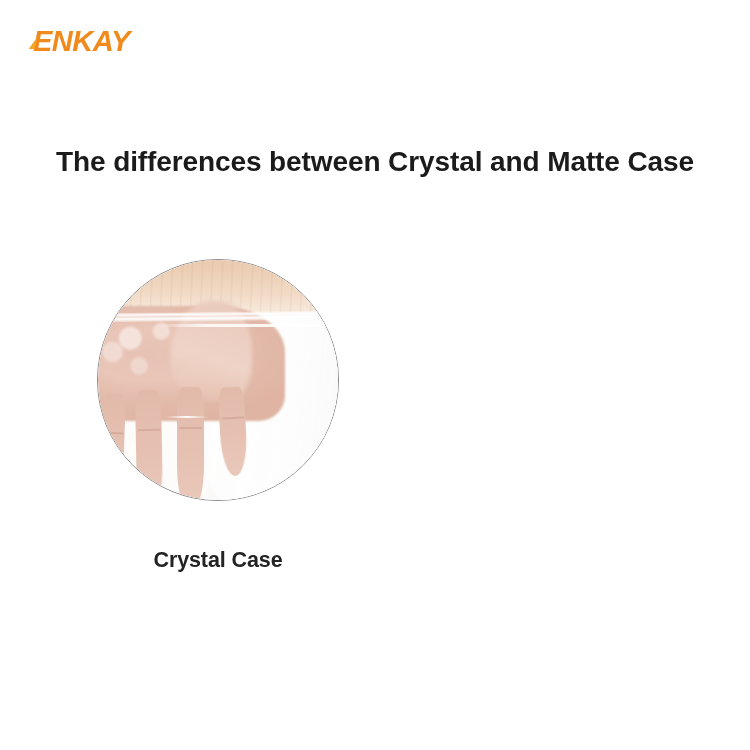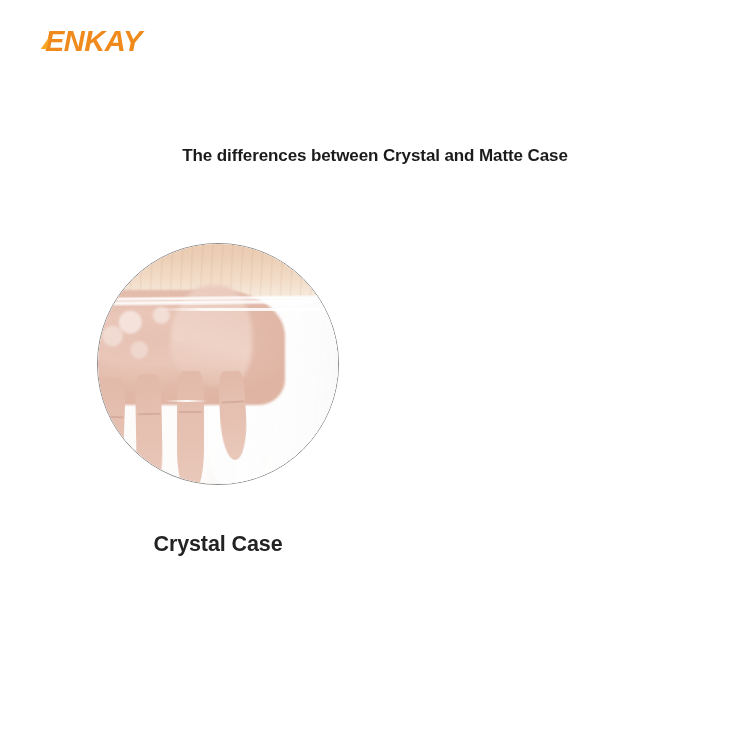--- a/index.html
+++ b/index.html
@@ -17,21 +17,21 @@
     position: relative;
     width: 750px;
     height: 750px;
     background: #ffffff;
     overflow: hidden;
   }
 
   
   .brand {
     position: absolute;
-    left: 42px;
+    left: 30px;
     top: 27px;
     font-family: "Liberation Sans", sans-serif;
     font-weight: bold;
     font-style: italic;
     font-size: 29px;
     letter-spacing: -0.5px;
     line-height: 1;
     color: #f08a1c;
     user-select: none;
   }
@@ -46,38 +46,38 @@
     transform: skewX(-12deg);
   }
 
   
   .headline {
     position: absolute;
     left: 0;
     top: 146px;
     width: 750px;
     text-align: center;
-    font-size: 17px;
+    font-size: 28px;
     font-weight: bold;
     color: #1b1b1b;
     letter-spacing: -0.1px;
   }
 
   
   .compare-row {
     position: absolute;
     left: 0;
     top: 243px;
     width: 750px;
     height: 330px;
   }
 
   .panel {
     position: absolute;
-    top: 0;
+    top: 16px;
     width: 242px;
   }
   .panel-left  { left: 97px;  }
   .panel-right { left: 408px; }
 
   .photo-circle {
     position: relative;
     width: 242px;
     height: 242px;
     border-radius: 50%;

